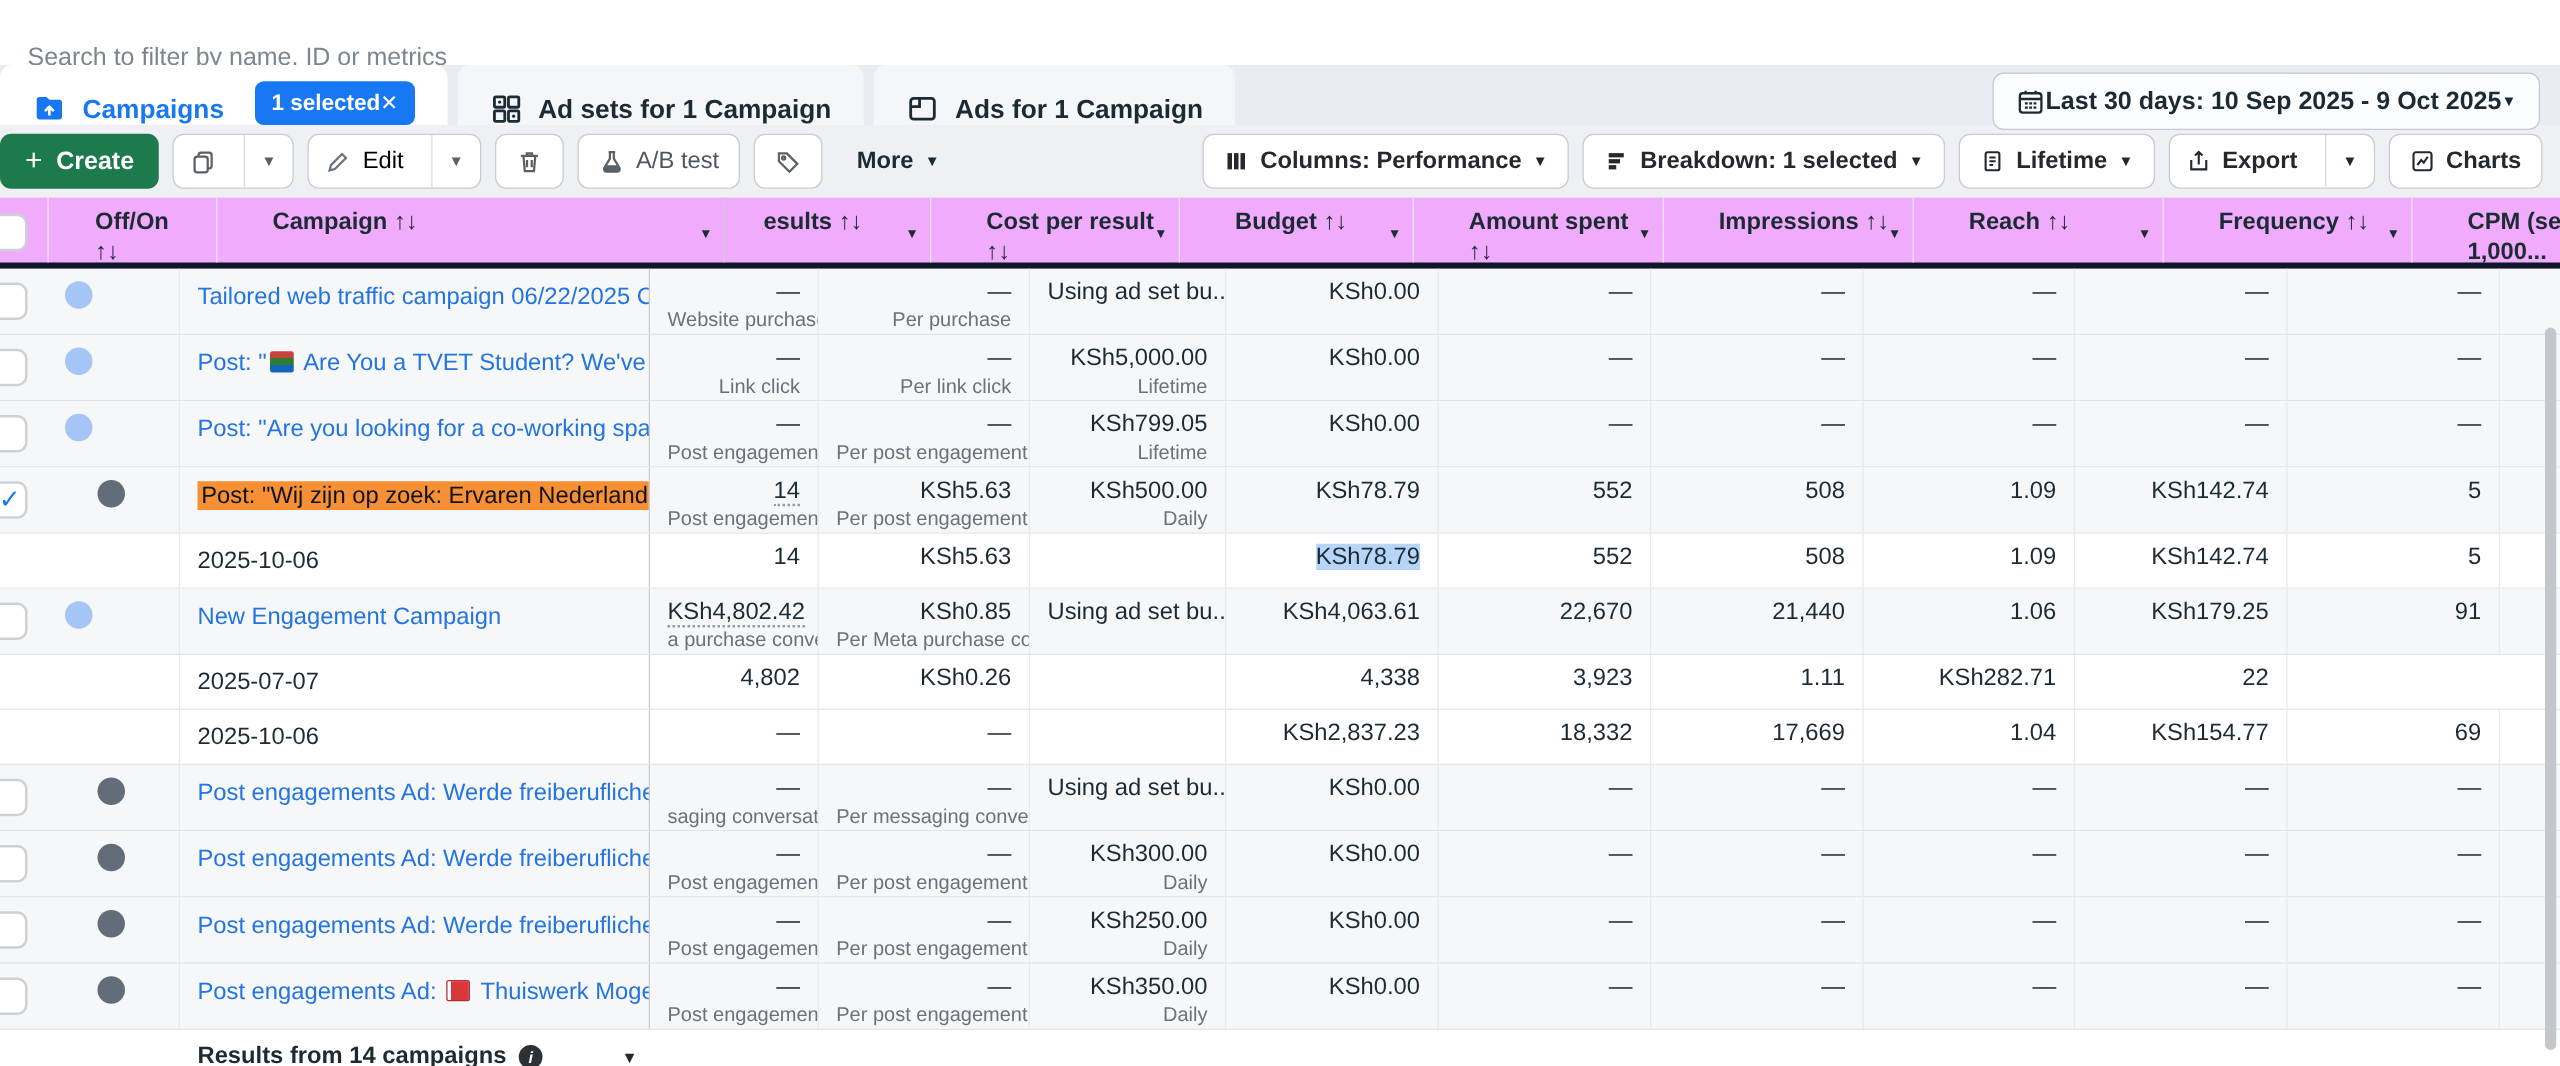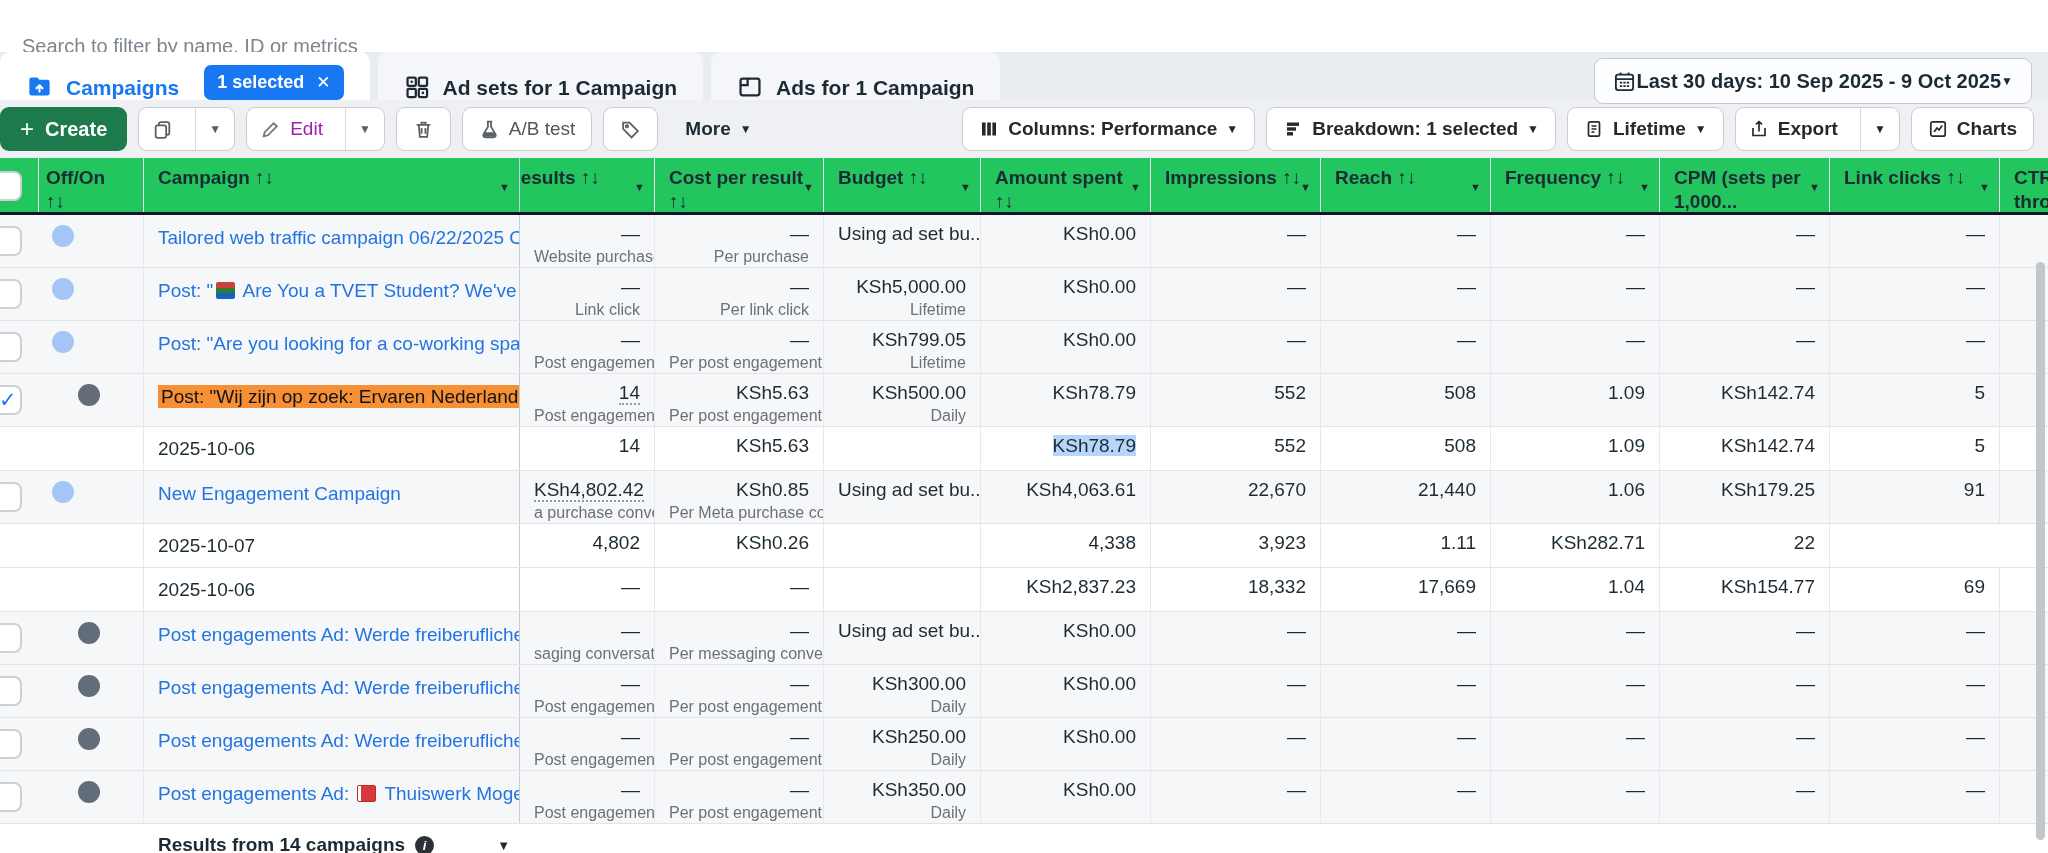--- a/index.html
+++ b/index.html
@@ -11,41 +11,41 @@
   
   .searchbar { height:52px; background:#fff; display:flex; align-items:center; padding:0 22px; }
   .searchbar input { border:none; outline:none; width:100%; font-size:20px; font-family:inherit; color:#1c2b33; background:transparent;margin-top:40px; }
   .searchbar input::placeholder { color:#7d858e; opacity:1; }
 
   
   .tabbar { height:48px; background:#e9ecf1; display:flex; align-items:stretch; position:relative; }
   .tab { display:flex; align-items:flex-end; gap:13px; padding:0 26px; font-size:21px; font-weight:700; border-radius:10px 10px 0 0; cursor:default; }
   .tab.active { background:#fff; color:#1877f2; }
   .tab.inactive { background:#f4f6f9; color:#1c2b33; margin-left:8px; }
-  .badge { background:#1877f2; color:#fff; font-size:18px; font-weight:700; padding:7px 13px; border-radius:7px; display:flex; align-items:center; gap:12px; margin-left:12px; }
+  .badge { background:#1877f2; color:#fff; font-size:18px; font-weight:700; padding:7px 13px; border-radius:7px; display:flex; align-items:center; margin-left:12px; }
   .badge .x { font-size:17px; font-weight:400; }
   .datebtn { position:absolute; right:16px; top:6px; height:46px; background:#fcfdfe; border:1px solid #c5c9cf; border-radius:9px; display:flex; align-items:center; gap:0; padding:0 18px; font-size:20px; font-weight:600; color:#1c2b33; }
   .caret-sm { font-size:12px; color:#1c2b33; }
 
   
   .toolbar { height:58px; background:#eef0f4; display:flex; align-items:center; gap:11px; padding-right:14px; }
   .btn { height:44px; background:#fff; border:1px solid #c8ccd2; border-radius:9px; display:flex; align-items:center; gap:9px; padding:0 16px; font-size:19px; color:#4e575f; white-space:nowrap; }
   .btn.split { padding:0; }
   .btn.split .seg { display:flex; align-items:center; gap:9px; padding:0 13px; height:100%; }
   .btn.split .seg + .seg { border-left:1px solid #d6d9dd; }
   .btn.create { background:#1c7a4c; border:none; color:#fff; font-weight:600; font-size:20px; padding:0 20px; border-radius:9px; gap:11px; }
   .btn.create .plus { font-size:24px; font-weight:400; line-height:1; }
   .btn.plain { border:none; background:transparent; color:#1c2b33; font-weight:600; }
   .btn.dark { color:#23292f; font-weight:600; }
   .right-group { margin-left:auto; display:flex; gap:11px; align-items:center; }
   .icon { display:inline-flex; }
 
   
   .table { background:#fff; }
-  .hrow { display:grid; grid-template-columns:var(--cols); height:57px; background:#22c55e; border-bottom:3px solid #0f172a; }
+  .hrow { display:grid; grid-template-columns:var(--cols); height:57px; background:#f0abfc; border-bottom:5px solid #0f172a;gap:30px; }
   .hcell { position:relative; border-right:1px solid #e7e9ec; padding:8px 24px 0 14px; font-size:19px; font-weight:600; color:#1c2b33; overflow:hidden; white-space:nowrap; line-height:1.25; }
   .hcell.first { padding-left:20px; }
   .hcell .l2 { display:block; }
   .hcell .caret { position:absolute; right:9px; top:23px; font-size:11px; }
   .hcell.clip .lab { display:inline-block; margin-left:-27px; }
   .hcell.nb { border-right:none; }
   .col-campaign-b { border-right:1px solid #c9ccd1 !important; }
 
   .row { display:grid; grid-template-columns:var(--cols); border-bottom:1px solid #e2e4e8; background:#fff; }
   .row.campaign { background:#f6f7f9; height:53px; }
@@ -155,21 +155,21 @@
           <span class="caret-sm" style="color:#596066">▼</span>
         </span>
     </div>
     <div class="btn split">
       <span class="seg">
         <span class="icon">
             <svg width="21" height="21" viewBox="0 0 20 20" fill="none" stroke="#6a727a" stroke-width="1.7">
               <path d="M3.5 16.5l1-4 8.5-8.5 3 3-8.5 8.5-4 1z"></path>
             </svg>
           </span>
-        <span style="color:#a21caf">Edit</span>
+        <span style="color:#000000">Edit</span>
       </span>
       <span class="seg">
           <span class="caret-sm" style="color:#596066">▼</span>
         </span>
     </div>
     <button class="btn">
       <span class="icon">
           <svg width="21" height="21" viewBox="0 0 20 20" fill="none" stroke="#596066" stroke-width="1.7">
             <path d="M3.5 5.5h13M8 5.5V3.5h4v2M5.5 5.5l1 11.5h7l1-11.5M8.2 8.5v5.5M11.8 8.5v5.5"></path>
           </svg>
@@ -372,21 +372,21 @@
           <div class="cell num"><span>22,670</span></div>
           <div class="cell num"><span>21,440</span></div>
           <div class="cell num"><span>1.06</span></div>
           <div class="cell num"><span>KSh179.25</span></div>
           <div class="cell num"><span>91</span></div>
           <div class="cell nb"></div>
         </div>
         <div class="row breakdown">
           <div class="cell nb" style="overflow: visible; border-right: none;"></div>
           <div class="cell"></div>
-          <div class="cell col-campaign-b" style="padding-top: 10px;"><span>2025-10-07</span></div>
+          <div class="cell col-campaign-b" style="padding-top: 10px;"><span>2025-07-07</span></div>
           <div class="cell num"><span>4,802</span></div>
           <div class="cell num"><span>KSh0.26</span></div>
           <div class="cell num"></div>
           <div class="cell num"><span>4,338</span></div>
           <div class="cell num"><span>3,923</span></div>
           <div class="cell num"><span>1.11</span></div>
           <div class="cell num"><span>KSh282.71</span></div>
           <div class="cell num"><span>22</span></div>
           <div class="cell nb"></div>
         </div>

